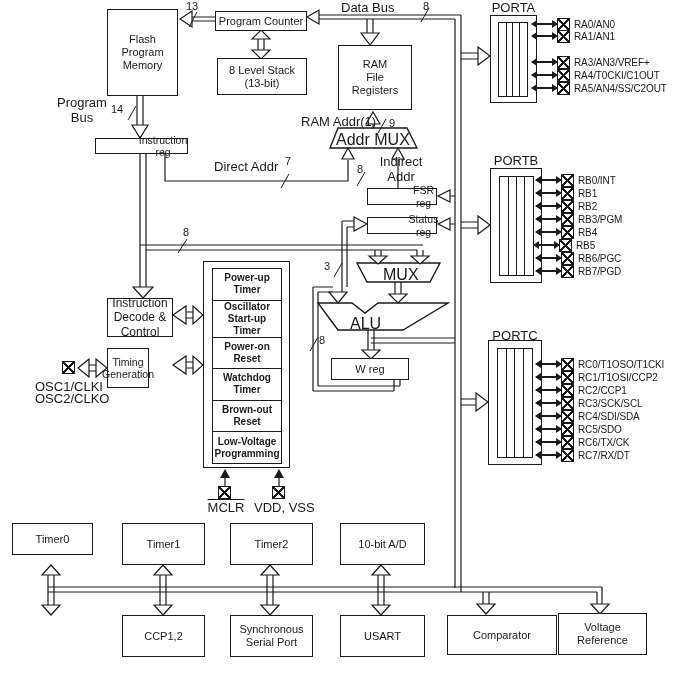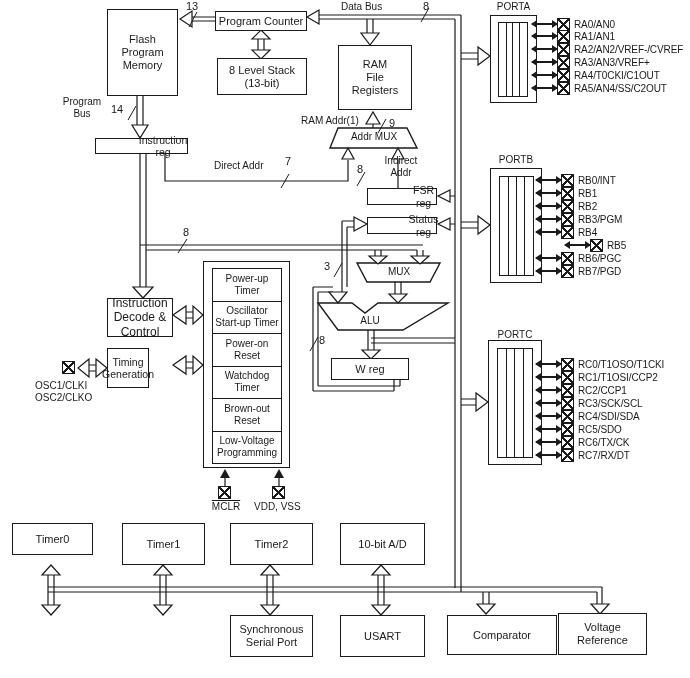--- a/index.html
+++ b/index.html
@@ -8,26 +8,26 @@
   #wires{position:absolute;left:0;top:0;z-index:1;}
   .box{position:absolute;border:1.5px solid #1a1a1a;background:#fff;z-index:2;
        display:flex;align-items:center;justify-content:center;text-align:center;
        font-size:11px;line-height:1.18;white-space:pre-line;box-sizing:border-box;}
   .thin{border-width:1.3px;padding-left:43px;}
   .portouter{border-width:1.8px;background:#fff;}
   .portinner{position:absolute;border:1.3px solid #1a1a1a;z-index:3;box-sizing:border-box;
        background-image:linear-gradient(#1a1a1a,#1a1a1a),linear-gradient(#1a1a1a,#1a1a1a),linear-gradient(#1a1a1a,#1a1a1a);
        background-repeat:no-repeat;background-size:1.3px 100%,1.3px 100%,1.3px 100%;
        background-position:25% 0,50% 0,75% 0;}
-  .lbl{position:absolute;font-size:10px;line-height:1.15;z-index:4;white-space:pre-line;}
+  .lbl{position:absolute;font-size:13px;line-height:1.15;z-index:4;white-space:pre-line;}
   .num{position:absolute;font-size:11px;z-index:4;}
   .ctr{text-align:center;}
-  .shape-lbl{position:absolute;font-size:10px;z-index:4;text-align:center;}
+  .shape-lbl{position:absolute;font-size:16px;z-index:4;}
   .support{position:absolute;left:212px;top:268px;width:70px;height:196px;z-index:3;
-       border:1.5px solid #1a1a1a;box-sizing:border-box;display:flex;flex-direction:column;background:#fff;}
+       border:1.5px solid #1a1a1a;box-sizing:border-box;display:flex;flex-direction:column;background:#fff;font-weight:bold;}
   .support .cell{flex:1;border-bottom:1.5px solid #1a1a1a;display:flex;align-items:center;justify-content:center;
        text-align:center;font-size:10px;line-height:1.2;white-space:pre-line;}
   .support .cell:last-child{border-bottom:none;}
   .pinrow{position:absolute;display:flex;align-items:center;height:14px;z-index:4;}
   .darr{position:relative;height:1.4px;background:#1a1a1a;width:25px;flex:none;}
   .darr::before{content:"";position:absolute;left:-1px;top:-3.3px;width:0;height:0;
        border-right:6px solid #1a1a1a;border-top:4px solid transparent;border-bottom:4px solid transparent;}
   .darr::after{content:"";position:absolute;right:-1px;top:-3.3px;width:0;height:0;
        border-left:6px solid #1a1a1a;border-top:4px solid transparent;border-bottom:4px solid transparent;}
   .xbox{width:11px;height:11px;border:1.5px solid #1a1a1a;flex:none;box-sizing:content-box;
@@ -172,20 +172,21 @@
 <div class="portinner" style="left:498px;top:22px;width:30px;height:75px"></div>
 <div class="box portouter" style="left:490px;top:168px;width:52px;height:115px"></div>
 <div class="portinner" style="left:499px;top:176px;width:35px;height:100px"></div>
 <div class="box portouter" style="left:488px;top:340px;width:54px;height:125px"></div>
 <div class="portinner" style="left:497px;top:348px;width:36px;height:110px"></div>
 
 <div class="box" style="left:12px;top:523px;width:81px;height:32px">Timer0</div>
 <div class="box" style="left:122px;top:523px;width:83px;height:42px">Timer1</div>
 <div class="box" style="left:230px;top:523px;width:83px;height:42px">Timer2</div>
 <div class="box" style="left:340px;top:523px;width:85px;height:42px">10-bit A/D</div>
+<div class="box" style="left:122px;top:615px;width:83px;height:42px">CCP1,2</div>
 <div class="box" style="left:230px;top:615px;width:83px;height:42px">Synchronous
 Serial Port</div>
 <div class="box" style="left:340px;top:615px;width:85px;height:42px">USART</div>
 <div class="box" style="left:447px;top:615px;width:110px;height:40px">Comparator</div>
 <div class="box" style="left:558px;top:613px;width:89px;height:42px">Voltage
 Reference</div>
 
 <div class="shape-lbl" style="left:336px;top:131px;width:76px">Addr MUX</div>
 <div class="shape-lbl" style="left:383px;top:266px;width:32px">MUX</div>
 <div class="shape-lbl" style="left:350px;top:315px;width:40px">ALU</div>
@@ -224,25 +225,20 @@
 <div class="pinrow" style="left:532px;top:17px">
       <span class="darr"></span>
       <span class="xbox"></span>
       <span class="pinlbl">RA0/AN0</span>
     </div>
 <div class="pinrow" style="left:532px;top:29px">
       <span class="darr"></span>
       <span class="xbox"></span>
       <span class="pinlbl">RA1/AN1</span>
     </div>
-<div class="pinrow" style="left:532px;top:42px">
-      <span class="darr"></span>
-      <span class="xbox"></span>
-      <span class="pinlbl">RA2/AN2/VREF-/CVREF</span>
-    </div>
 <div class="pinrow" style="left:532px;top:55px">
       <span class="darr"></span>
       <span class="xbox"></span>
       <span class="pinlbl">RA3/AN3/VREF+</span>
     </div>
 <div class="pinrow" style="left:532px;top:68px">
       <span class="darr"></span>
       <span class="xbox"></span>
       <span class="pinlbl">RA4/T0CKI/C1OUT</span>
     </div>
@@ -270,21 +266,21 @@
 <div class="pinrow" style="left:536px;top:212px">
       <span class="darr"></span>
       <span class="xbox"></span>
       <span class="pinlbl">RB3/PGM</span>
     </div>
 <div class="pinrow" style="left:536px;top:225px">
       <span class="darr"></span>
       <span class="xbox"></span>
       <span class="pinlbl">RB4</span>
     </div>
-<div class="pinrow" style="left:565px;top:238px">
+<div class="pinrow" style="left:534px;top:238px">
       <span class="darr"></span>
       <span class="xbox"></span>
       <span class="pinlbl">RB5</span>
     </div>
 <div class="pinrow" style="left:536px;top:251px">
       <span class="darr"></span>
       <span class="xbox"></span>
       <span class="pinlbl">RB6/PGC</span>
     </div>
 <div class="pinrow" style="left:536px;top:264px">

